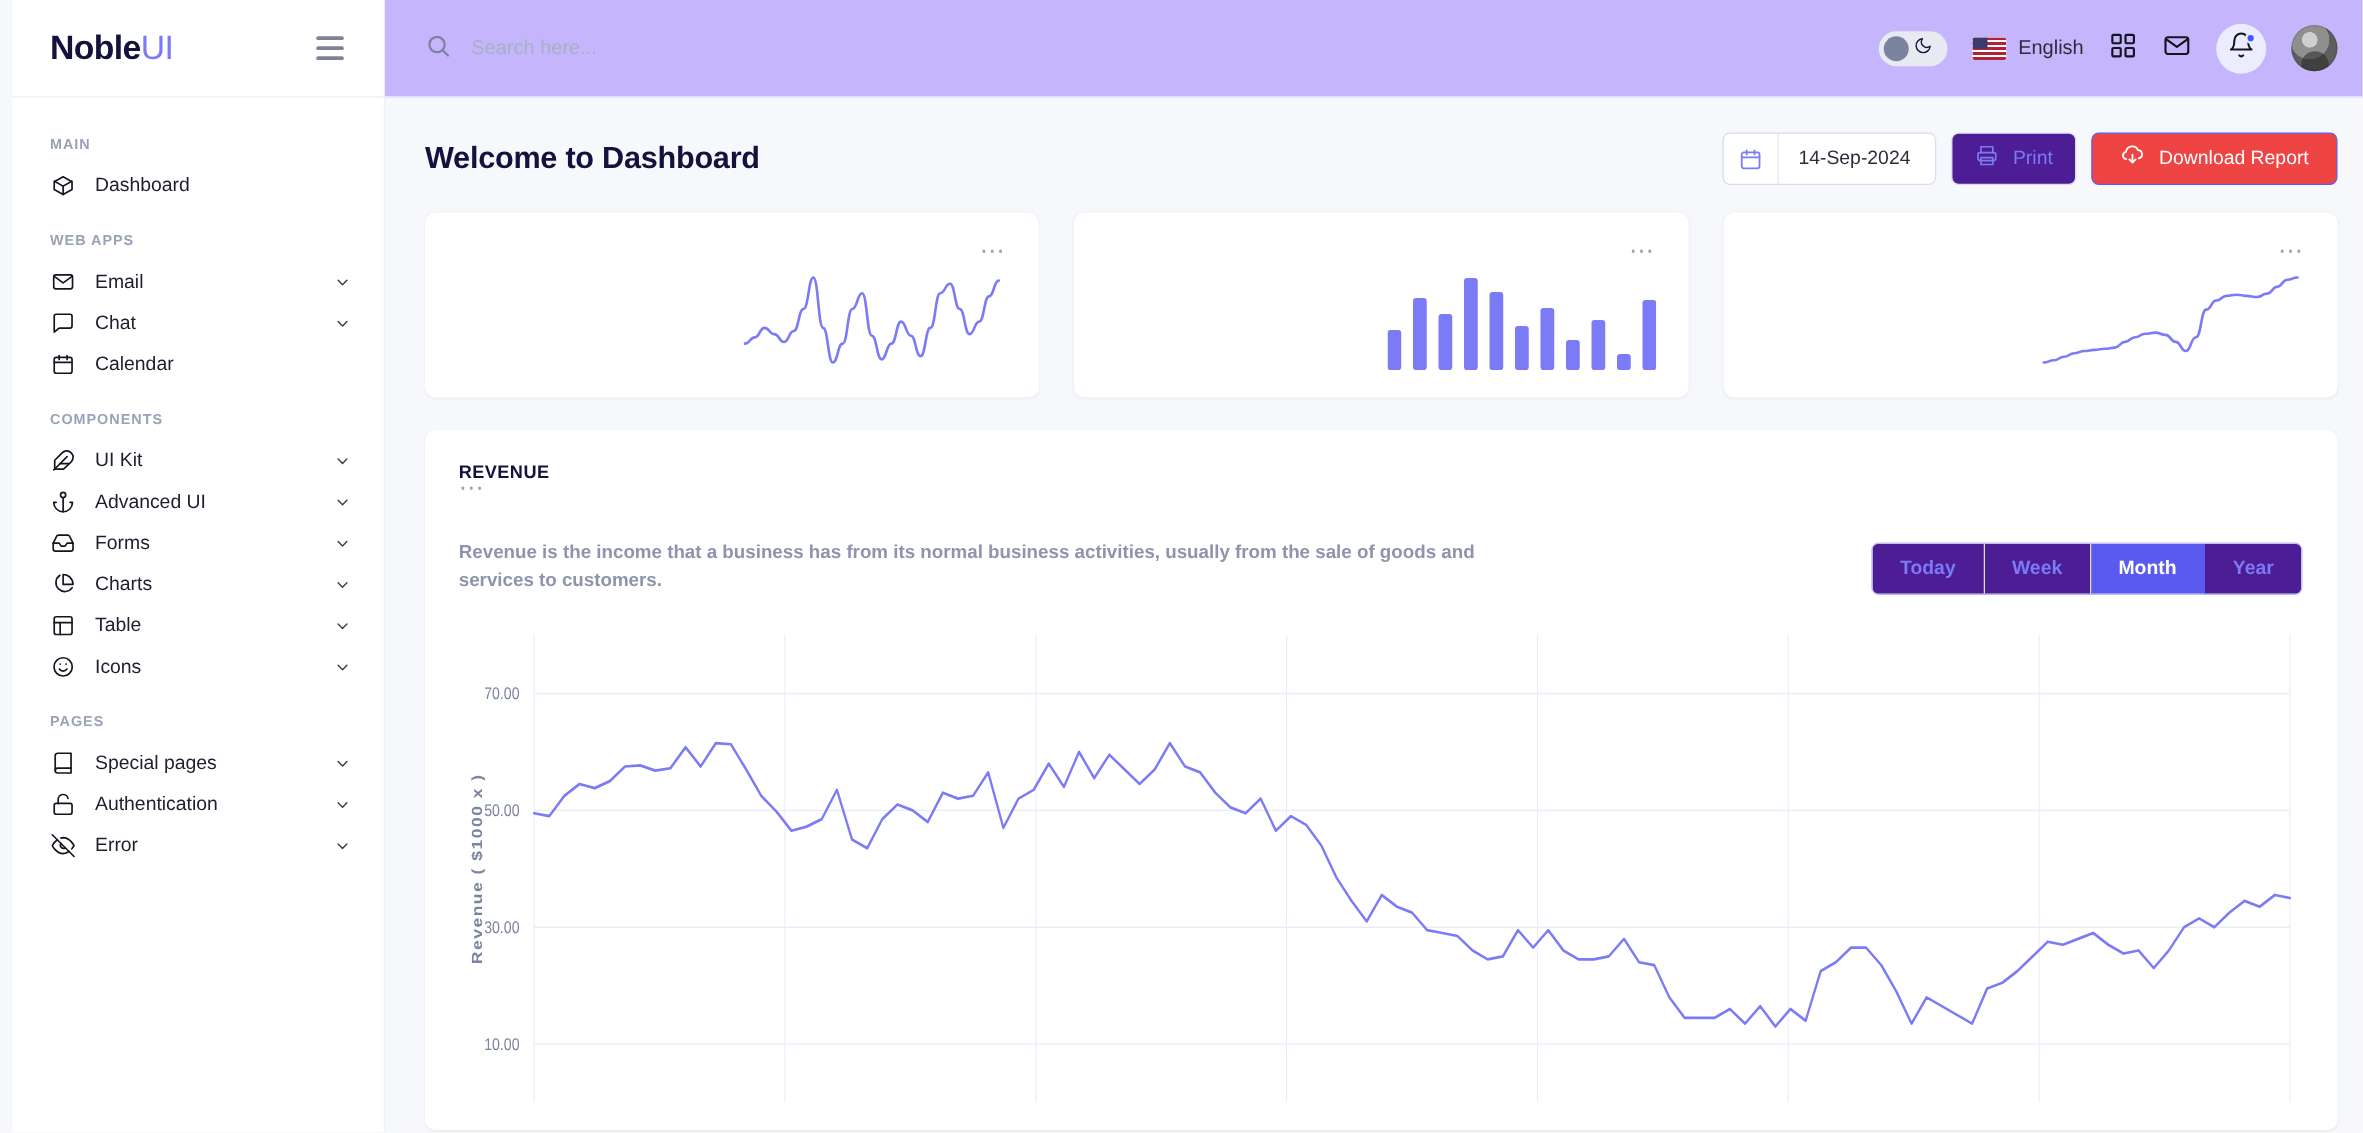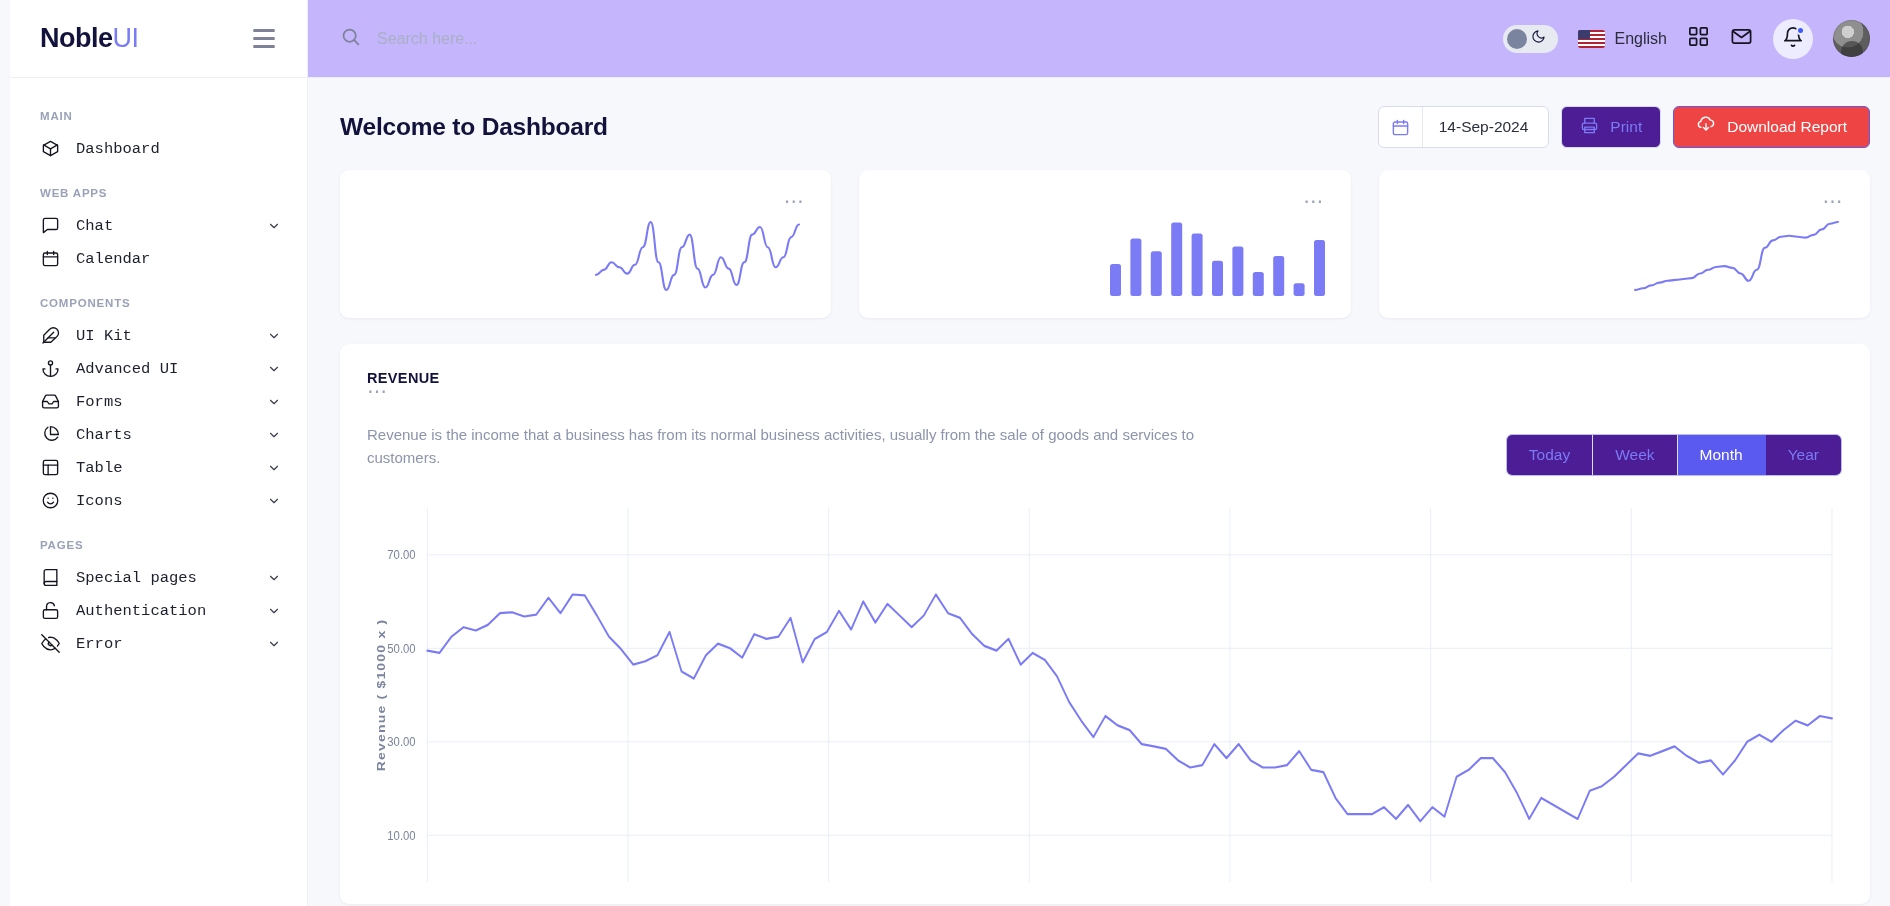--- a/index.html
+++ b/index.html
@@ -28,21 +28,21 @@
   .burger i { display: block; width: 22px; height: 3px; background: #7e8299; border-radius: 2px; }
 
   .sb-scroll { flex: 1; overflow: hidden; padding-top: 20px; }
   .sb-cat {
     font-size: 11.5px; font-weight: 700; letter-spacing: .8px;
     color: #9aa2b8; padding: 12px 30px 10px; text-transform: uppercase;
   }
   .sb-item {
     display: flex; align-items: center; gap: 16px;
     padding: 8px 26px 8px 30px; height: 33px;
-    color: #1d1f2c; font-size: 15.5px; cursor: pointer; position: relative; font-family: Liberation Mono, monospace;
+    color: #1d1f2c; font-size: 15.5px; cursor: pointer; position: relative;
   }
   .sb-item .ico { width: 20px; height: 20px; flex: 0 0 20px; display: flex; align-items: center; justify-content: center; }
   .sb-item .ico svg { width: 19px; height: 19px; stroke: #14151f; stroke-width: 1.7; fill: none;
     stroke-linecap: round; stroke-linejoin: round; }
   .sb-item .lbl { flex: 1; white-space: nowrap; }
   .sb-item .chev { width: 14px; height: 14px; }
   .sb-item .chev svg { width: 14px; height: 14px; stroke: #3b3d4d; stroke-width: 2; fill: none; stroke-linecap: round; stroke-linejoin: round; }
   .sb-gap { height: 10px; }
 
   
@@ -119,21 +119,21 @@
   .stat-value { font-size: 28px; font-weight: 500; color: #14151f; line-height: 1; }
   .stat-delta { font-size: 14.5px; }
   .stat-delta.up { color: #15a34a; }
   .stat-delta.down { color: #f0425c; }
   .spark { width: 215px; height: 80px; align-self: flex-end; }
 
   .rev-card { padding: 26px 28px 0 27px; height: 560px; overflow: hidden; }
   .rev-head { display: flex; justify-content: space-between; align-items: flex-start; flex-direction: column; }
   .rev-title { font-size: 14.5px; font-weight: 700; color: #12123c; letter-spacing: .35px; }
   .rev-sub { font-size: 15px; color: #8d94ab; line-height: 1.55; max-width: 830px; margin-top: 20px; }
-  .rev-mid { display: flex; justify-content: space-between; align-items: center; }
+  .rev-mid { display: flex; justify-content: space-between; align-items: flex-end; font-weight: bold; }
   .tabs { display: flex; border: 1px solid #b9bdf0; border-radius: 6px; overflow: hidden; margin-top: 38px; }
   .tab { padding: 0 22px; height: 40px; display: flex; align-items: center; justify-content: center;
     font-size: 15.5px; color: #7b7bf5; background: #4c1d95; border-right: 1px solid #dcdef7; cursor: pointer; }
   .tab:last-child { border-right: none; }
   .tab.active { background: #5a5af0; color: #fff; border-right-color: #5a5af0; }
 
   .chart-area { margin-top: 22px; position: relative; height: 400px; }
   .chart-area svg { display: block; }
 </style>
 </head>
@@ -159,20 +159,32 @@
             <svg viewBox="0 0 24 24">
               <path d="M21 16V8l-9-5-9 5v8l9 5 9-5z"></path>
               <path d="M3.3 7.5L12 12.5l8.7-5"></path>
               <path d="M12 12.5V21"></path>
             </svg>
           </span>
           <span class="lbl">Dashboard</span>
         </div>
         <div class="sb-gap"></div>
         <div class="sb-cat">WEB APPS</div>
+        <div class="sb-item">
+          <span class="ico">
+            <svg viewBox="0 0 24 24">
+              <rect x="2.5" y="5" width="19" height="14" rx="2"></rect>
+              <path d="M3 6.5l9 6.5 9-6.5"></path>
+            </svg>
+          </span>
+          <span class="lbl">Email</span>
+          <span class="chev"><svg viewBox="0 0 24 24">
+              <polyline points="6 9 12 15 18 9"></polyline>
+            </svg></span>
+        </div>
         <div class="sb-item">
           <span class="ico">
             <svg viewBox="0 0 24 24">
               <path d="M21 15a2 2 0 0 1-2 2H8l-5 4V5a2 2 0 0 1 2-2h14a2 2 0 0 1 2 2z"></path>
             </svg>
           </span>
           <span class="lbl">Chat</span>
           <span class="chev"><svg viewBox="0 0 24 24">
               <polyline points="6 9 12 15 18 9"></polyline>
             </svg></span>

